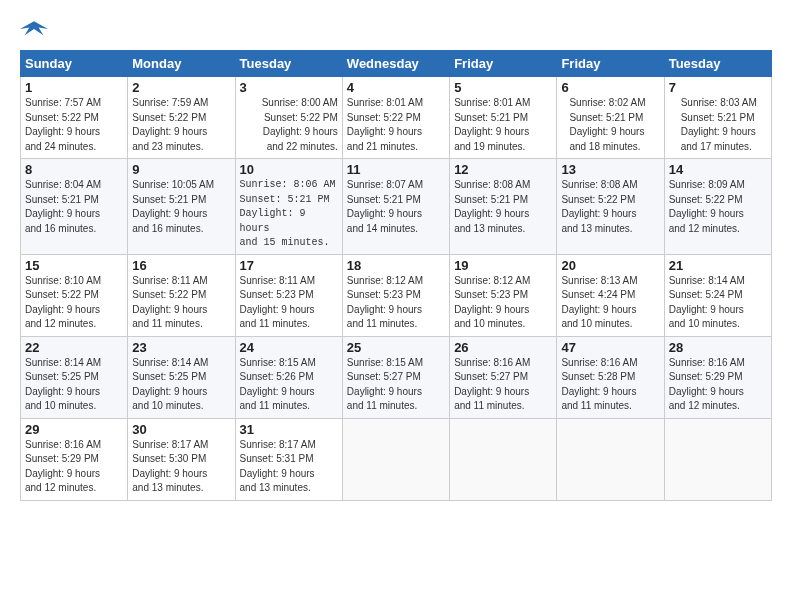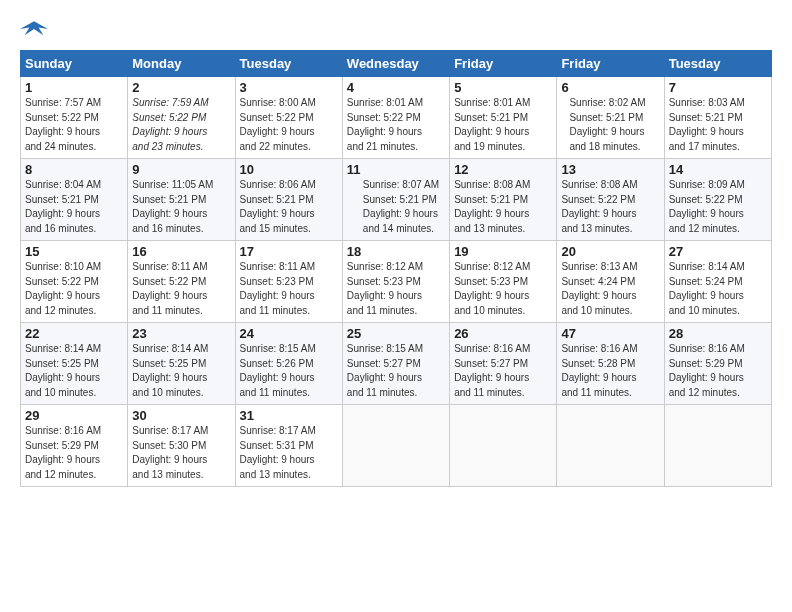--- a/index.html
+++ b/index.html
@@ -138,28 +138,28 @@
     <tr>
           <td>
             <span class="day-num">1</span>
             <div class="day-info" style="white-space: pre-line;">Sunrise: 7:57 AM
 Sunset: 5:22 PM
 Daylight: 9 hours
 and 24 minutes.</div>
           </td>
           <td>
             <span class="day-num">2</span>
-            <div class="day-info" style="white-space: pre-line; font-style: italic;">Sunrise: 7:59 AM
+            <div class="day-info" style="white-space: pre-line;">Sunrise: 7:59 AM
 Sunset: 5:22 PM
 Daylight: 9 hours
 and 23 minutes.</div>
           </td>
           <td>
             <span class="day-num">3</span>
-            <div class="day-info" style="white-space: pre-line;">Sunrise: 8:00 AM
+            <div class="day-info" style="white-space: pre-line; text-align: right;">Sunrise: 8:00 AM
 Sunset: 5:22 PM
 Daylight: 9 hours
 and 22 minutes.</div>
           </td>
           <td>
             <span class="day-num">4</span>
             <div class="day-info" style="white-space: pre-line;">Sunrise: 8:01 AM
 Sunset: 5:22 PM
 Daylight: 9 hours
 and 21 minutes.</div>
@@ -173,51 +173,51 @@
           </td>
           <td>
             <span class="day-num">6</span>
             <div class="day-info" style="white-space: pre-line; margin-left: 8px;">Sunrise: 8:02 AM
 Sunset: 5:21 PM
 Daylight: 9 hours
 and 18 minutes.</div>
           </td>
           <td>
             <span class="day-num">7</span>
-            <div class="day-info" style="white-space: pre-line;">Sunrise: 8:03 AM
+            <div class="day-info" style="white-space: pre-line; margin-left: 12px;">Sunrise: 8:03 AM
 Sunset: 5:21 PM
 Daylight: 9 hours
 and 17 minutes.</div>
           </td>
         </tr>
         <tr>
           <td>
             <span class="day-num">8</span>
             <div class="day-info" style="white-space: pre-line;">Sunrise: 8:04 AM
 Sunset: 5:21 PM
 Daylight: 9 hours
 and 16 minutes.</div>
           </td>
           <td>
             <span class="day-num">9</span>
-            <div class="day-info" style="white-space: pre-line;">Sunrise: 11:05 AM
+            <div class="day-info" style="white-space: pre-line;">Sunrise: 10:05 AM
 Sunset: 5:21 PM
 Daylight: 9 hours
 and 16 minutes.</div>
           </td>
           <td>
             <span class="day-num">10</span>
-            <div class="day-info" style="white-space: pre-line;">Sunrise: 8:06 AM
+            <div class="day-info" style="white-space: pre-line; font-family: Liberation Mono, monospace;">Sunrise: 8:06 AM
 Sunset: 5:21 PM
 Daylight: 9 hours
 and 15 minutes.</div>
           </td>
           <td>
             <span class="day-num">11</span>
-            <div class="day-info" style="white-space: pre-line; margin-left: 16px;">Sunrise: 8:07 AM
+            <div class="day-info" style="white-space: pre-line;">Sunrise: 8:07 AM
 Sunset: 5:21 PM
 Daylight: 9 hours
 and 14 minutes.</div>
           </td>
           <td>
             <span class="day-num">12</span>
             <div class="day-info" style="white-space: pre-line;">Sunrise: 8:08 AM
 Sunset: 5:21 PM
 Daylight: 9 hours
 and 13 minutes.</div>
@@ -274,21 +274,21 @@
 and 10 minutes.</div>
           </td>
           <td>
             <span class="day-num">20</span>
             <div class="day-info" style="white-space: pre-line;">Sunrise: 8:13 AM
 Sunset: 4:24 PM
 Daylight: 9 hours
 and 10 minutes.</div>
           </td>
           <td>
-            <span class="day-num">27</span>
+            <span class="day-num">21</span>
             <div class="day-info" style="white-space: pre-line;">Sunrise: 8:14 AM
 Sunset: 5:24 PM
 Daylight: 9 hours
 and 10 minutes.</div>
           </td>
         </tr>
         <tr>
           <td>
             <span class="day-num">22</span>
             <div class="day-info" style="white-space: pre-line;">Sunrise: 8:14 AM

